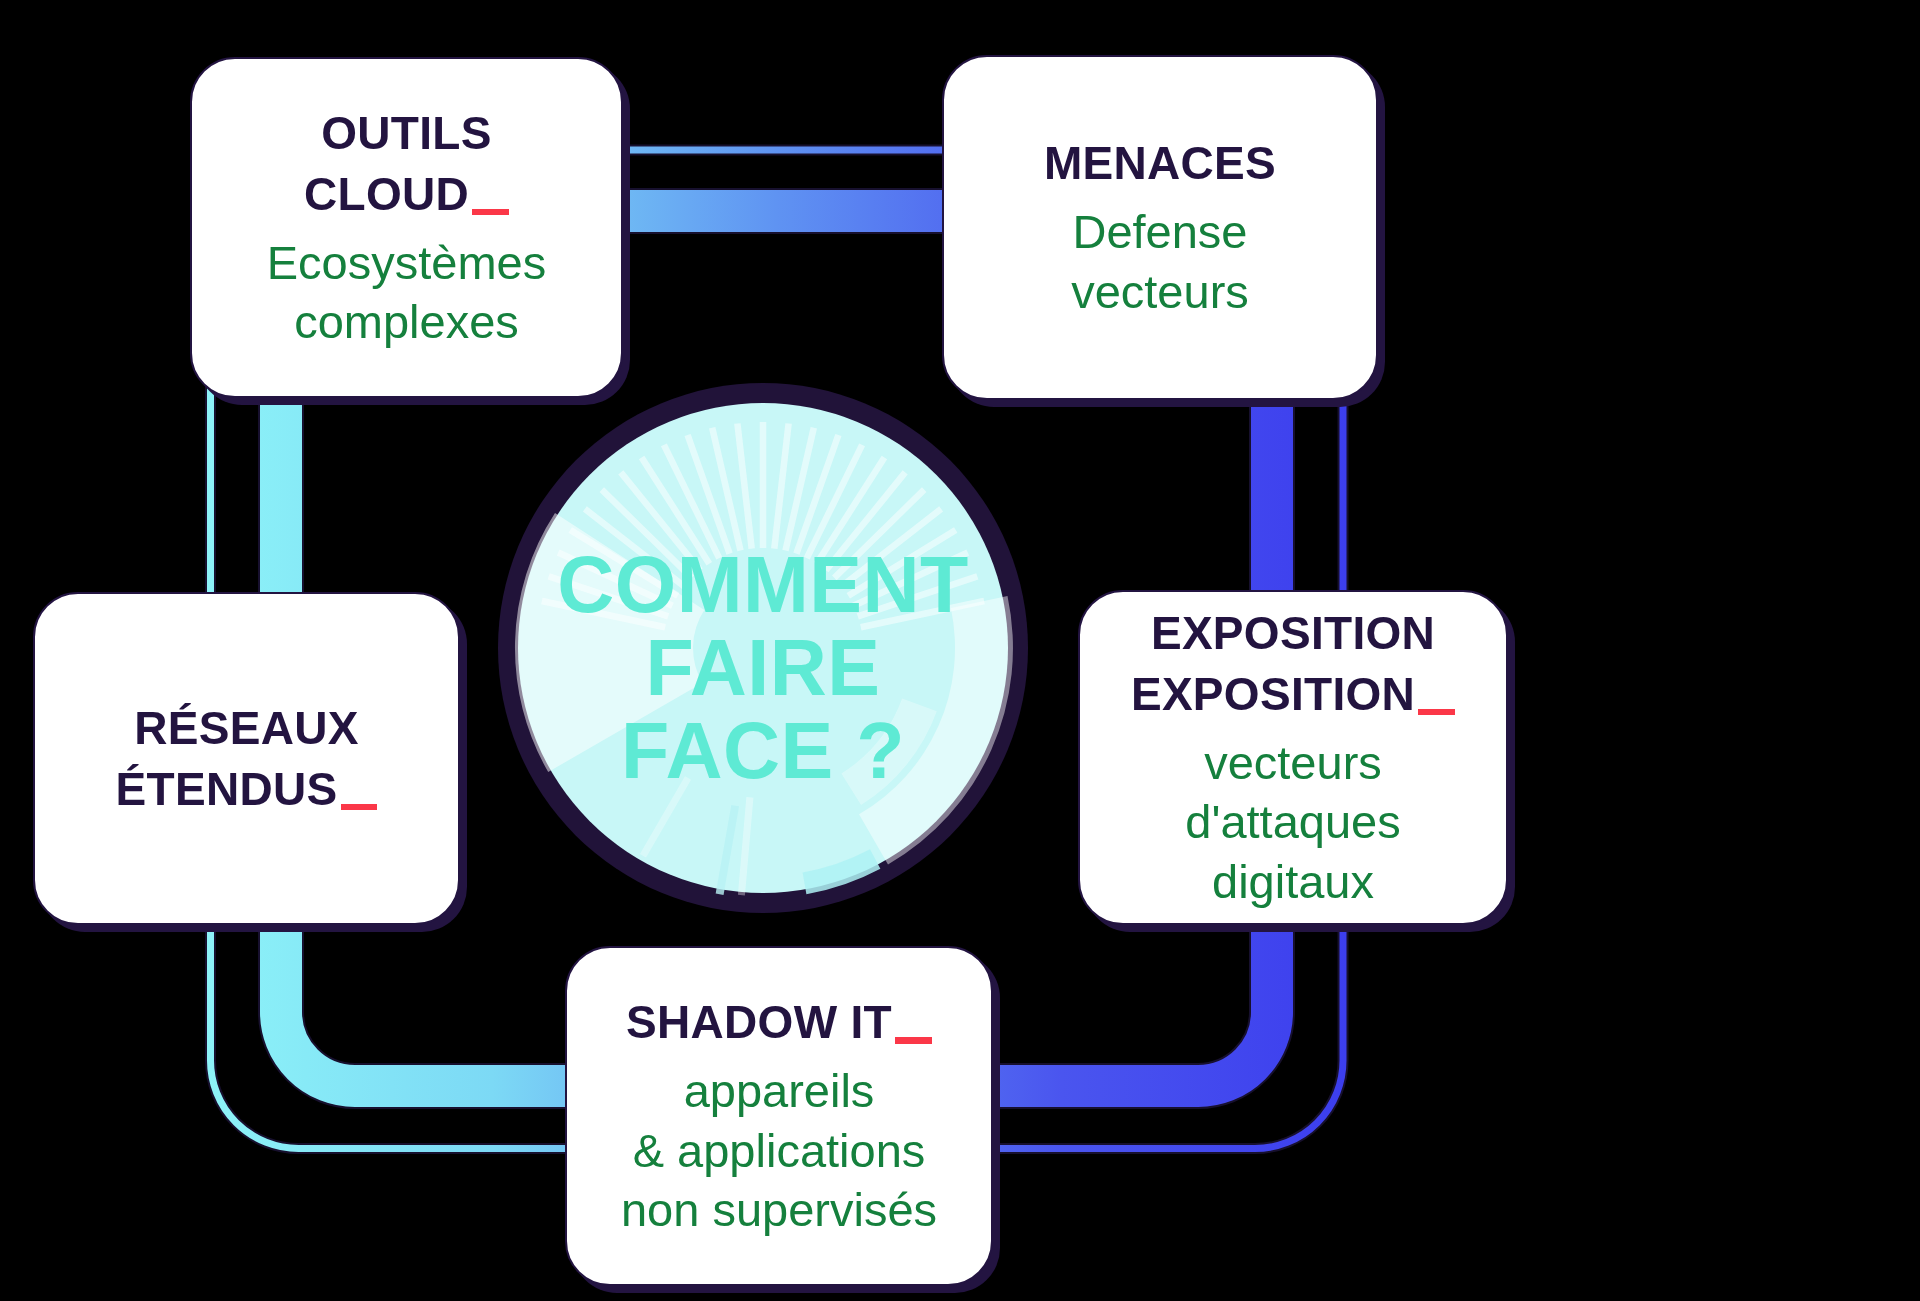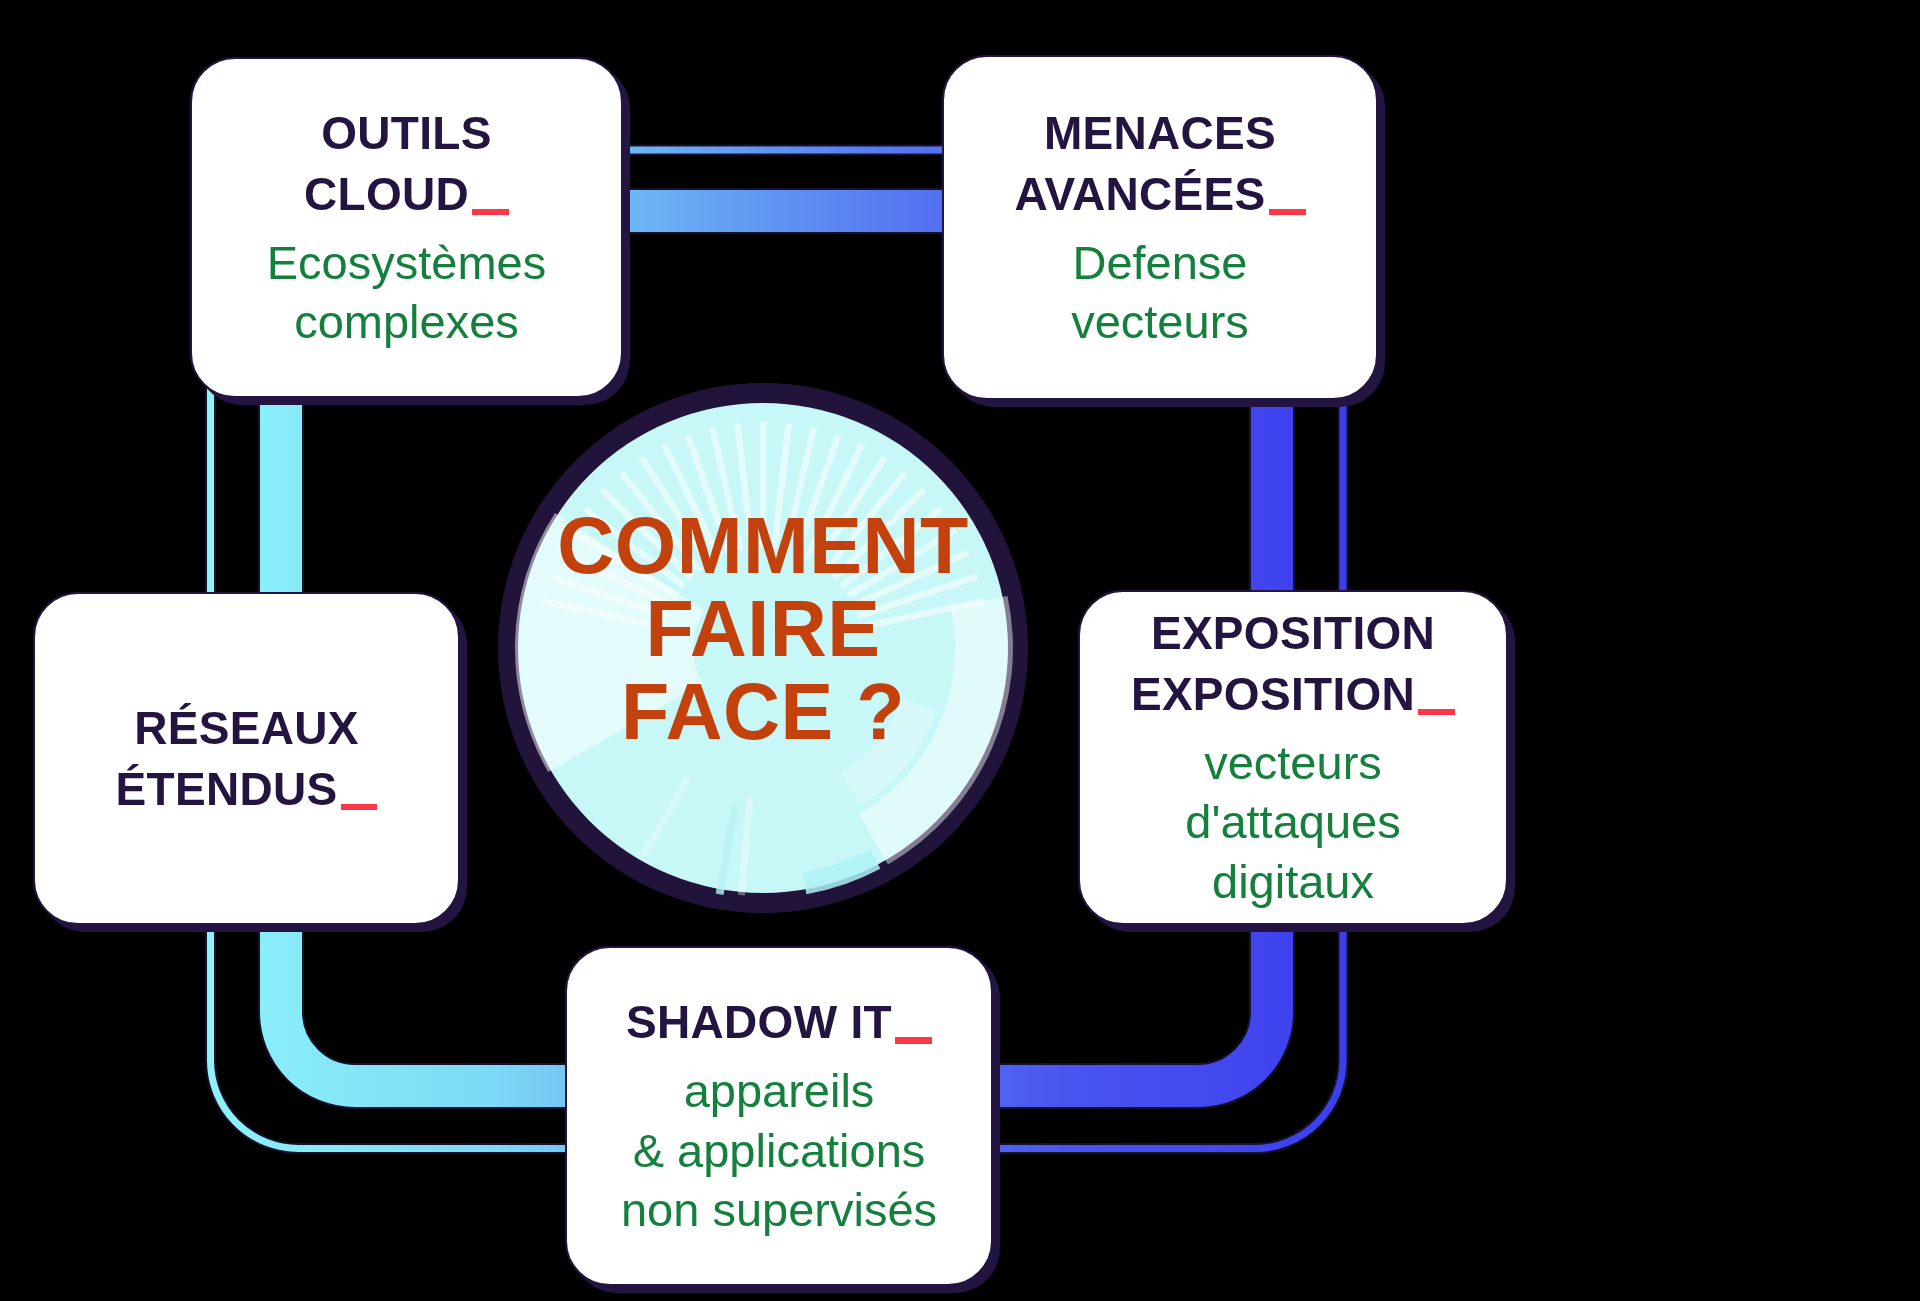--- a/index.html
+++ b/index.html
@@ -19,22 +19,22 @@
   }
   .card .subtitle{
     color:#15803d;font-weight:300;font-size:47px;line-height:1.27;margin-top:8px;
     white-space:pre-line;
   }
   .uline{
     display:inline-block;width:.8em;height:.14em;background:#fb3748;
     margin-left:.07em;vertical-align:-0.12em;
   }
   #center-question{
-    position:absolute;z-index:2;left:463px;top:505px;width:600px;
-    text-align:center;color:#c2410c;font-weight:700;font-size:79px;line-height:1.05;
+    position:absolute;z-index:2;left:463px;top:544px;width:600px;
+    text-align:center;color:#5eead4;font-weight:700;font-size:79px;line-height:1.05;
     letter-spacing:.5px;white-space:pre-line;
   }
 </style>
 </head>
 <body>
 
 <div id="canvas">
 
   <svg id="pipes" width="1920" height="1301" viewBox="0 0 1920 1301">
     <defs>
@@ -103,21 +103,20 @@
       <div>OUTILS</div>
       <div><span>CLOUD</span><span class="uline"></span></div>
     </div>
     <div class="subtitle">Ecosystèmes
 complexes</div>
   </div>
 
   <div class="card" style="left:942px;top:55px;width:436px;height:345px;">
     <div class="title">
       <div>MENACES</div>
-      <div><span>AVANCÉES</span><span class="uline"></span></div>
     </div>
     <div class="subtitle">Defense
 vecteurs</div>
   </div>
 
   <div class="card" style="left:33px;top:592px;width:427px;height:333px;">
     <div class="title">
       <div>RÉSEAUX</div>
       <div><span>ÉTENDUS</span><span class="uline"></span></div>
     </div>

